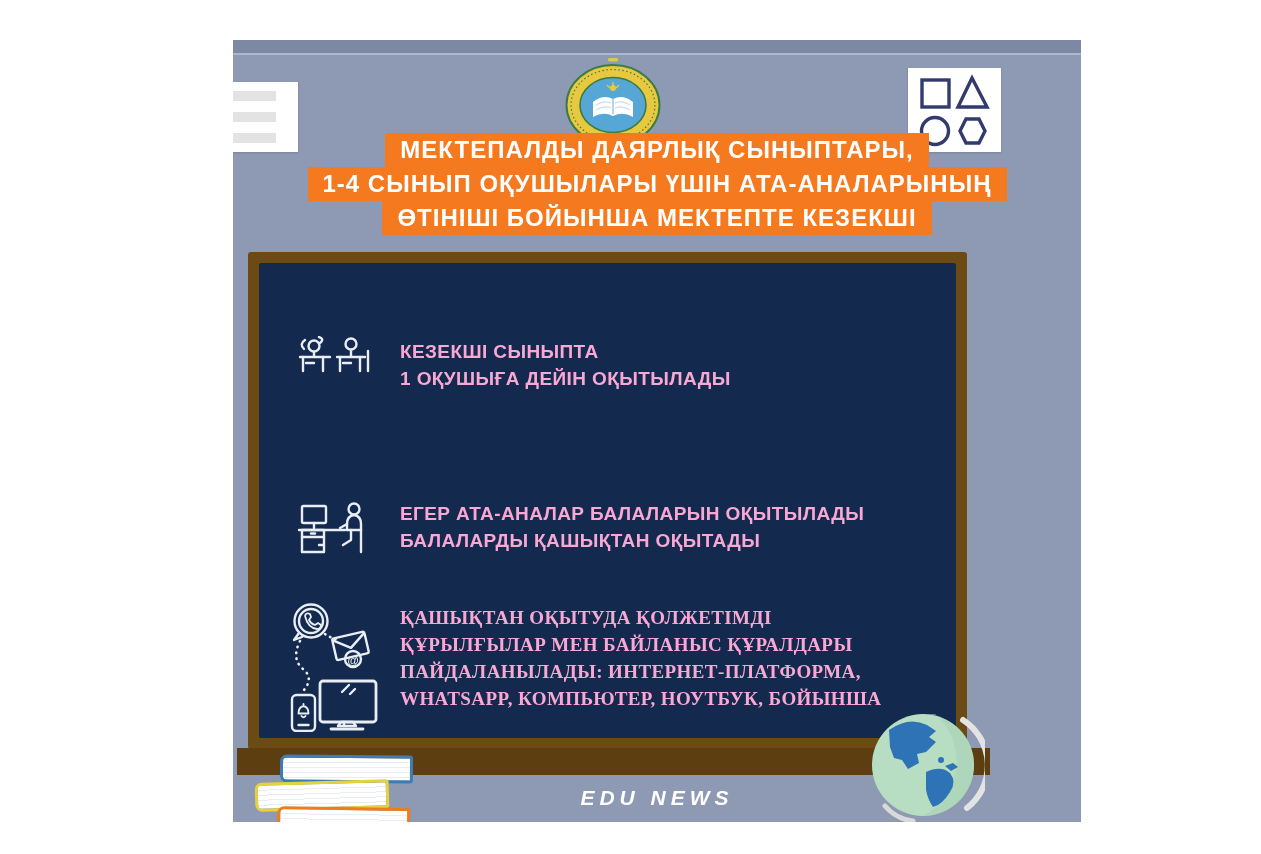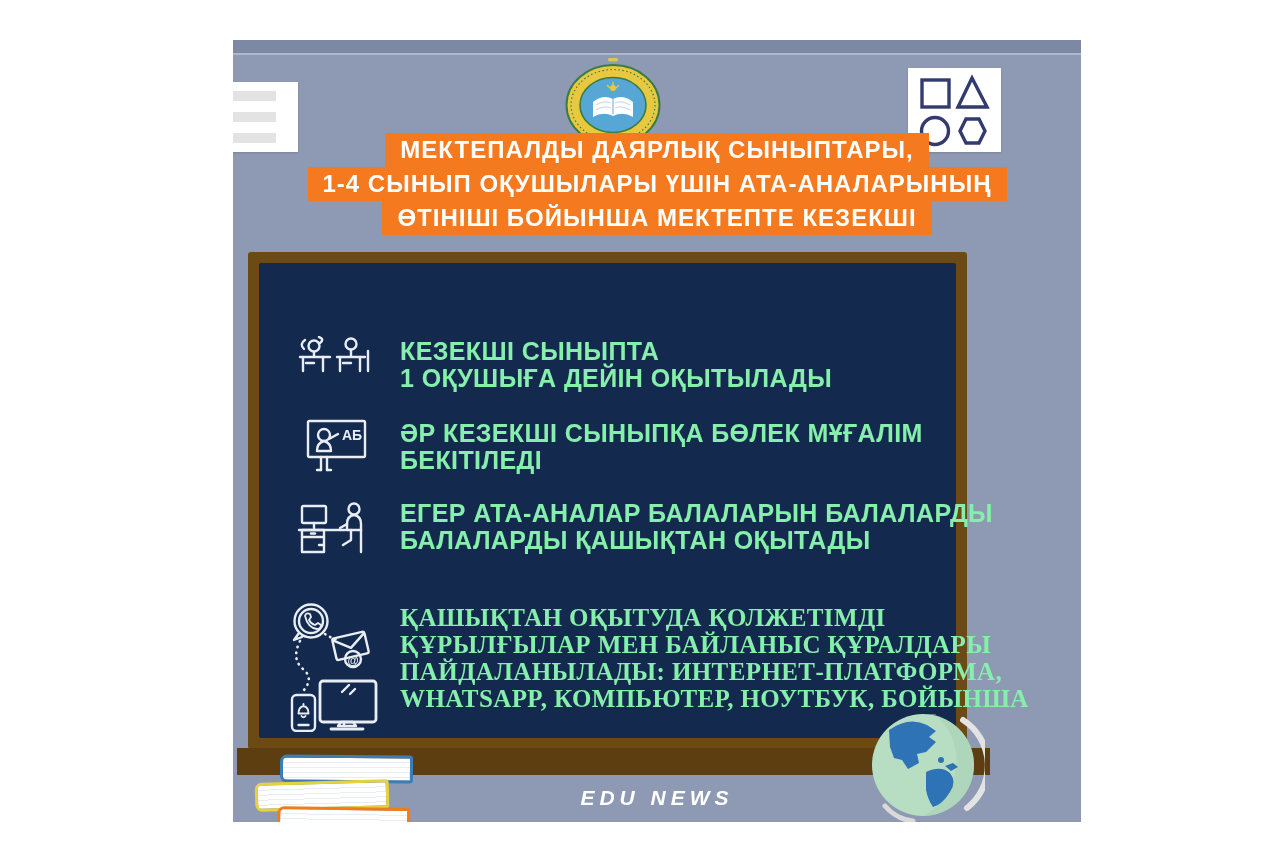--- a/index.html
+++ b/index.html
@@ -28,21 +28,21 @@
                letter-spacing:1px;white-space:nowrap;text-align:center;}
   
   .board-frame{position:absolute;left:15px;top:212px;width:719px;height:497px;
                background:#6C4A13;border-radius:3px;z-index:1;}
   .board-inner{position:absolute;left:11px;top:11px;right:11px;bottom:11px;
                background:#13294D;border-radius:2px;}
   .board-bottom-bar{position:absolute;left:4px;top:708px;width:753px;height:27px;
                     background:#5D3E11;z-index:1;}
   .bullet{position:absolute;left:36px;right:34px;display:flex;align-items:flex-start;}
   .bullet .icon-box{flex:none;width:100px;display:flex;justify-content:center;}
-  .bullet .txt{margin-left:16px;color:#86efac;font-size:25px;font-weight:700;
+  .bullet .txt{margin-left:16px;color:#f9a8d4;font-size:19px;font-weight:700;
                line-height:27px;letter-spacing:.4px;white-space:nowrap;}
   .b1{top:84px;}  .b1 .txt{margin-top:2px;}
   .b2{top:166px;} .b2 .txt{margin-top:2px;}
   .b3{top:248px;} .b3 .txt{margin-top:0;}
   .b4{top:346px;} .b4 .txt{margin-top:6px;font-family:Liberation Serif, serif;}
   .lineart{stroke:#E9EEF6;stroke-width:2.4;fill:none;stroke-linecap:round;stroke-linejoin:round;}
   
   .book{position:absolute;z-index:4;background:repeating-linear-gradient(#ffffff 0 4px,#E8EDF3 4px 5px);}
   .book-blue{left:47px;top:715px;width:127px;height:22px;border:3px solid #3E7CB4;
              border-radius:7px 3px 3px 7px;transform:rotate(.4deg);}
@@ -122,39 +122,20 @@
               <path d="M73 15 v20"></path>
             </g>
           </svg>
         </div>
         <div class="txt">
           <div>КЕЗЕКШІ СЫНЫПТА</div>
           <div>1 ОҚУШЫҒА ДЕЙІН ОҚЫТЫЛАДЫ</div>
         </div>
       </div>
 
-      <div class="bullet b2">
-        <div class="icon-box">
-          <svg width="78" height="62" viewBox="0 0 78 62">
-            <g class="lineart">
-              <rect x="13" y="3" width="57" height="36" rx="1.5"></rect>
-              <circle cx="29" cy="17" r="6"></circle>
-              <path d="M34 21 l9 -5"></path>
-              <path d="M29 23 q-7 2 -7 10 h14 q0 -8 -7 -10"></path>
-              <path d="M26 39 v13 M32 39 v13"></path>
-              <path d="M26 52 h-4 M32 52 h4"></path>
-            </g>
-            <text x="47" y="22" font-size="14" font-weight="bold" fill="#E9EEF6" font-family="Liberation Sans, sans-serif">АБ</text>
-          </svg>
-        </div>
-        <div class="txt">
-          <div>ӘР КЕЗЕКШІ СЫНЫПҚА БӨЛЕК МҰҒАЛІМ</div>
-          <div>БЕКІТІЛЕДІ</div>
-        </div>
-      </div>
 
       <div class="bullet b3">
         <div class="icon-box">
           <svg width="74" height="58" viewBox="0 0 74 58">
             <g class="lineart">
               <rect x="5" y="6" width="24" height="17" rx="1.5"></rect>
               <path d="M17 23 v5"></path>
               <path d="M2 30 h46"></path>
               <rect x="5" y="30" width="22" height="22"></rect>
               <path d="M5 37 h22"></path>
@@ -164,21 +145,21 @@
               <path d="M57 15 q-7 1 -7 9 v6"></path>
               <path d="M57 15 q7 1 7 9 v6"></path>
               <path d="M50 24 l-7 4"></path>
               <path d="M64 30 v22"></path>
               <path d="M50 30 h14"></path>
               <path d="M54 30 v10 l-8 5"></path>
             </g>
           </svg>
         </div>
         <div class="txt">
-          <div>ЕГЕР АТА-АНАЛАР БАЛАЛАРЫН БАЛАЛАРДЫ</div>
+          <div>ЕГЕР АТА-АНАЛАР БАЛАЛАРЫН ОҚЫТЫЛАДЫ</div>
           <div>БАЛАЛАРДЫ ҚАШЫҚТАН ОҚЫТАДЫ</div>
         </div>
       </div>
 
       <div class="bullet b4">
         <div class="icon-box">
           <svg width="100" height="134" viewBox="0 0 100 134">
             <g class="lineart" stroke-width="2.3">
 
               <circle cx="27" cy="23" r="16.5"></circle>

